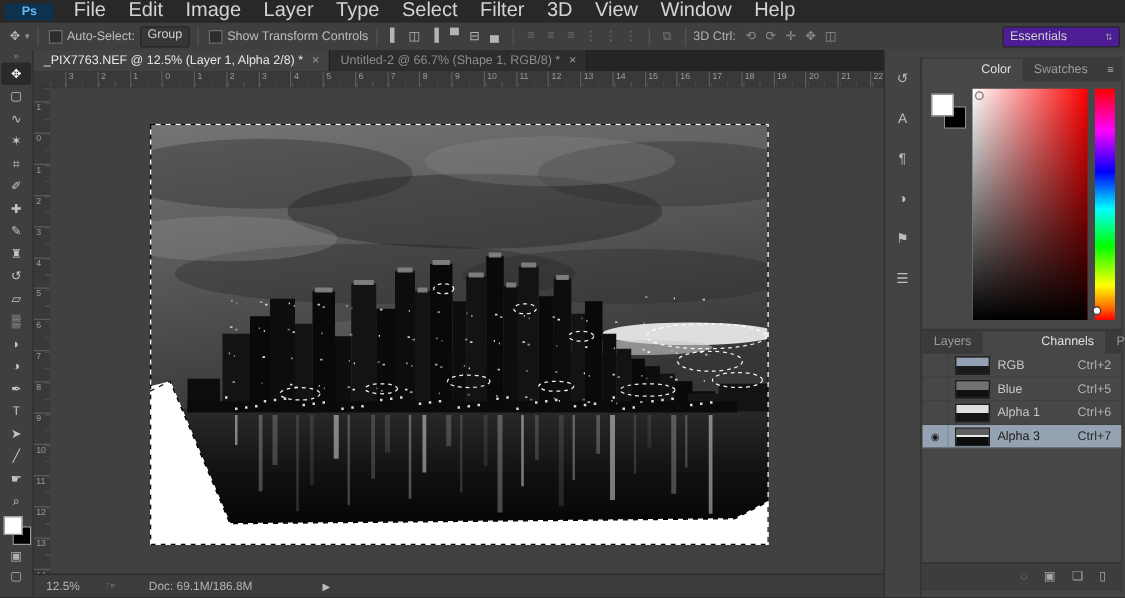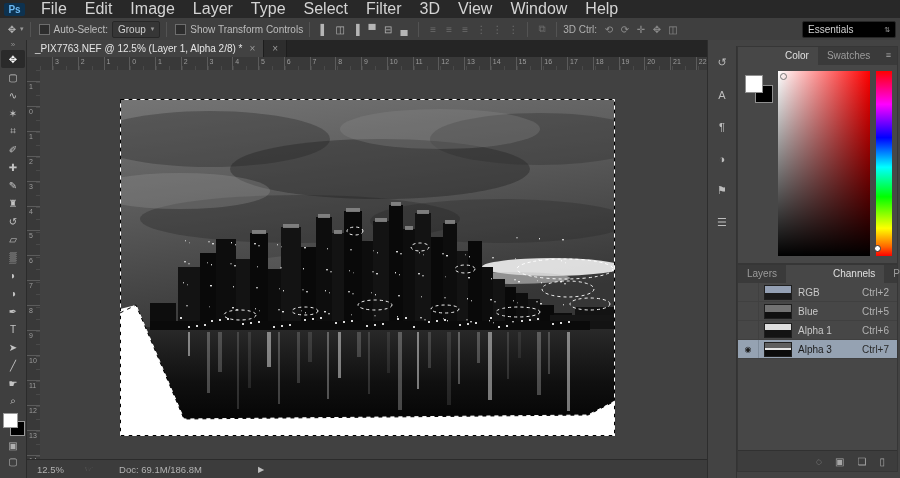--- a/index.html
+++ b/index.html
@@ -1,34 +1,34 @@
 <!DOCTYPE html>
 <html><head>
 <meta charset="utf-8">
 <style>
   html,body{margin:0;padding:0;background:#1e1e1e;}
   #root{position:relative;width:900px;height:478px;background:#414141;overflow:hidden;
         font-family:"Liberation Sans",sans-serif;color:#c8c8c8;-webkit-font-smoothing:antialiased;}
   
   .menubar{position:absolute;left:0;top:0;right:0;height:18px;background:#282828;
            border-bottom:1px solid #1a1a1a;display:flex;align-items:center;}
-  .pslogo{width:21px;height:13px;margin:0 7px 0 4px;border-radius:2px;background:#0d3250;
+  .pslogo{width:39px;height:13px;margin:0 7px 0 4px;border-radius:2px;background:#0d3250;
           color:#6cb8f0;font-size:10px;font-weight:bold;display:flex;align-items:center;justify-content:center;}
   .menu-item{font-size:16px;color:#d4d4d4;padding:0 9px;line-height:18px;cursor:default;}
   
   .optionsbar{position:absolute;left:0;top:18px;right:0;height:22px;background:#3f3f3f;
               border-bottom:1px solid #282828;display:flex;align-items:center;font-size:10px;color:#bdbdbd;}
   .osep{width:1px;height:15px;background:#535353;margin:0 6px;flex:none;}
   .cb{width:9px;height:9px;border:1px solid #6d6d6d;background:#2d2d2d;margin:0 4px 0 2px;flex:none;}
   .dropdown{background:#363636;border:1px solid #272727;border-radius:2px;height:15px;
-            display:flex;align-items:center;gap:5px;padding:0 5px;margin-left:4px;color:#cfcfcf;}
+            display:flex;align-items:center;gap:5px;padding:0 5px;margin-left:4px;color:#cfcfcf;flex-direction:column;}
   .tinyarrow{font-size:7px;color:#9a9a9a;}
   .obicon{width:16px;text-align:center;font-size:10px;color:#b5b5b5;flex:none;}
   .dim{opacity:.38;}
-  .ws-btn{position:absolute;right:4px;top:3px;height:15px;width:82px;background:#000000;
+  .ws-btn{position:absolute;right:4px;top:3px;height:15px;width:82px;background:#4c1d95;
           border:1px solid #262626;border-radius:2px;display:flex;align-items:center;
           justify-content:space-between;padding:0 5px;font-size:10px;color:#d0d0d0;}
   
   .toolbar{position:absolute;left:0;top:40px;bottom:0;width:26px;background:#3f3f3f;
            border-right:1px solid #2b2b2b;display:flex;flex-direction:column;align-items:center;}
   .tb-collapse{height:10px;font-size:8px;color:#8f8f8f;line-height:10px;width:100%;text-align:center;}
   .tool{width:24px;height:18px;display:flex;align-items:center;justify-content:center;
         font-size:10px;color:#c4c4c4;border-radius:2px;}
   .tool.selected{background:#2a2a2a;color:#fff;}
   .fgbg{position:relative;width:22px;height:24px;margin-top:3px;flex:none;}
@@ -209,20 +209,21 @@
     <div class="tb-bottom">▣</div>
     <div class="tb-bottom">▢</div>
   </div>
 
   <div class="tabbar">
       <div class="doc-tab active">
         <span>_PIX7763.NEF @ 12.5% (Layer 1, Alpha 2/8) *</span>
         <span class="tab-close">×</span>
       </div>
       <div class="doc-tab">
+        <span>Untitled-2 @ 66.7% (Shape 1, RGB/8) *</span>
         <span class="tab-close">×</span>
       </div>
     </div>
 
   <div class="ruler-corner"></div>
   <div class="ruler-top" id="rulerTop">
       <span class="rt-tick" style="left: 12px;"></span>
       <span class="rt-num" style="left: 15px;">3</span>
       <span class="rt-tick" style="left: 37.75px;"></span>
       <span class="rt-num" style="left: 40.75px;">2</span>

